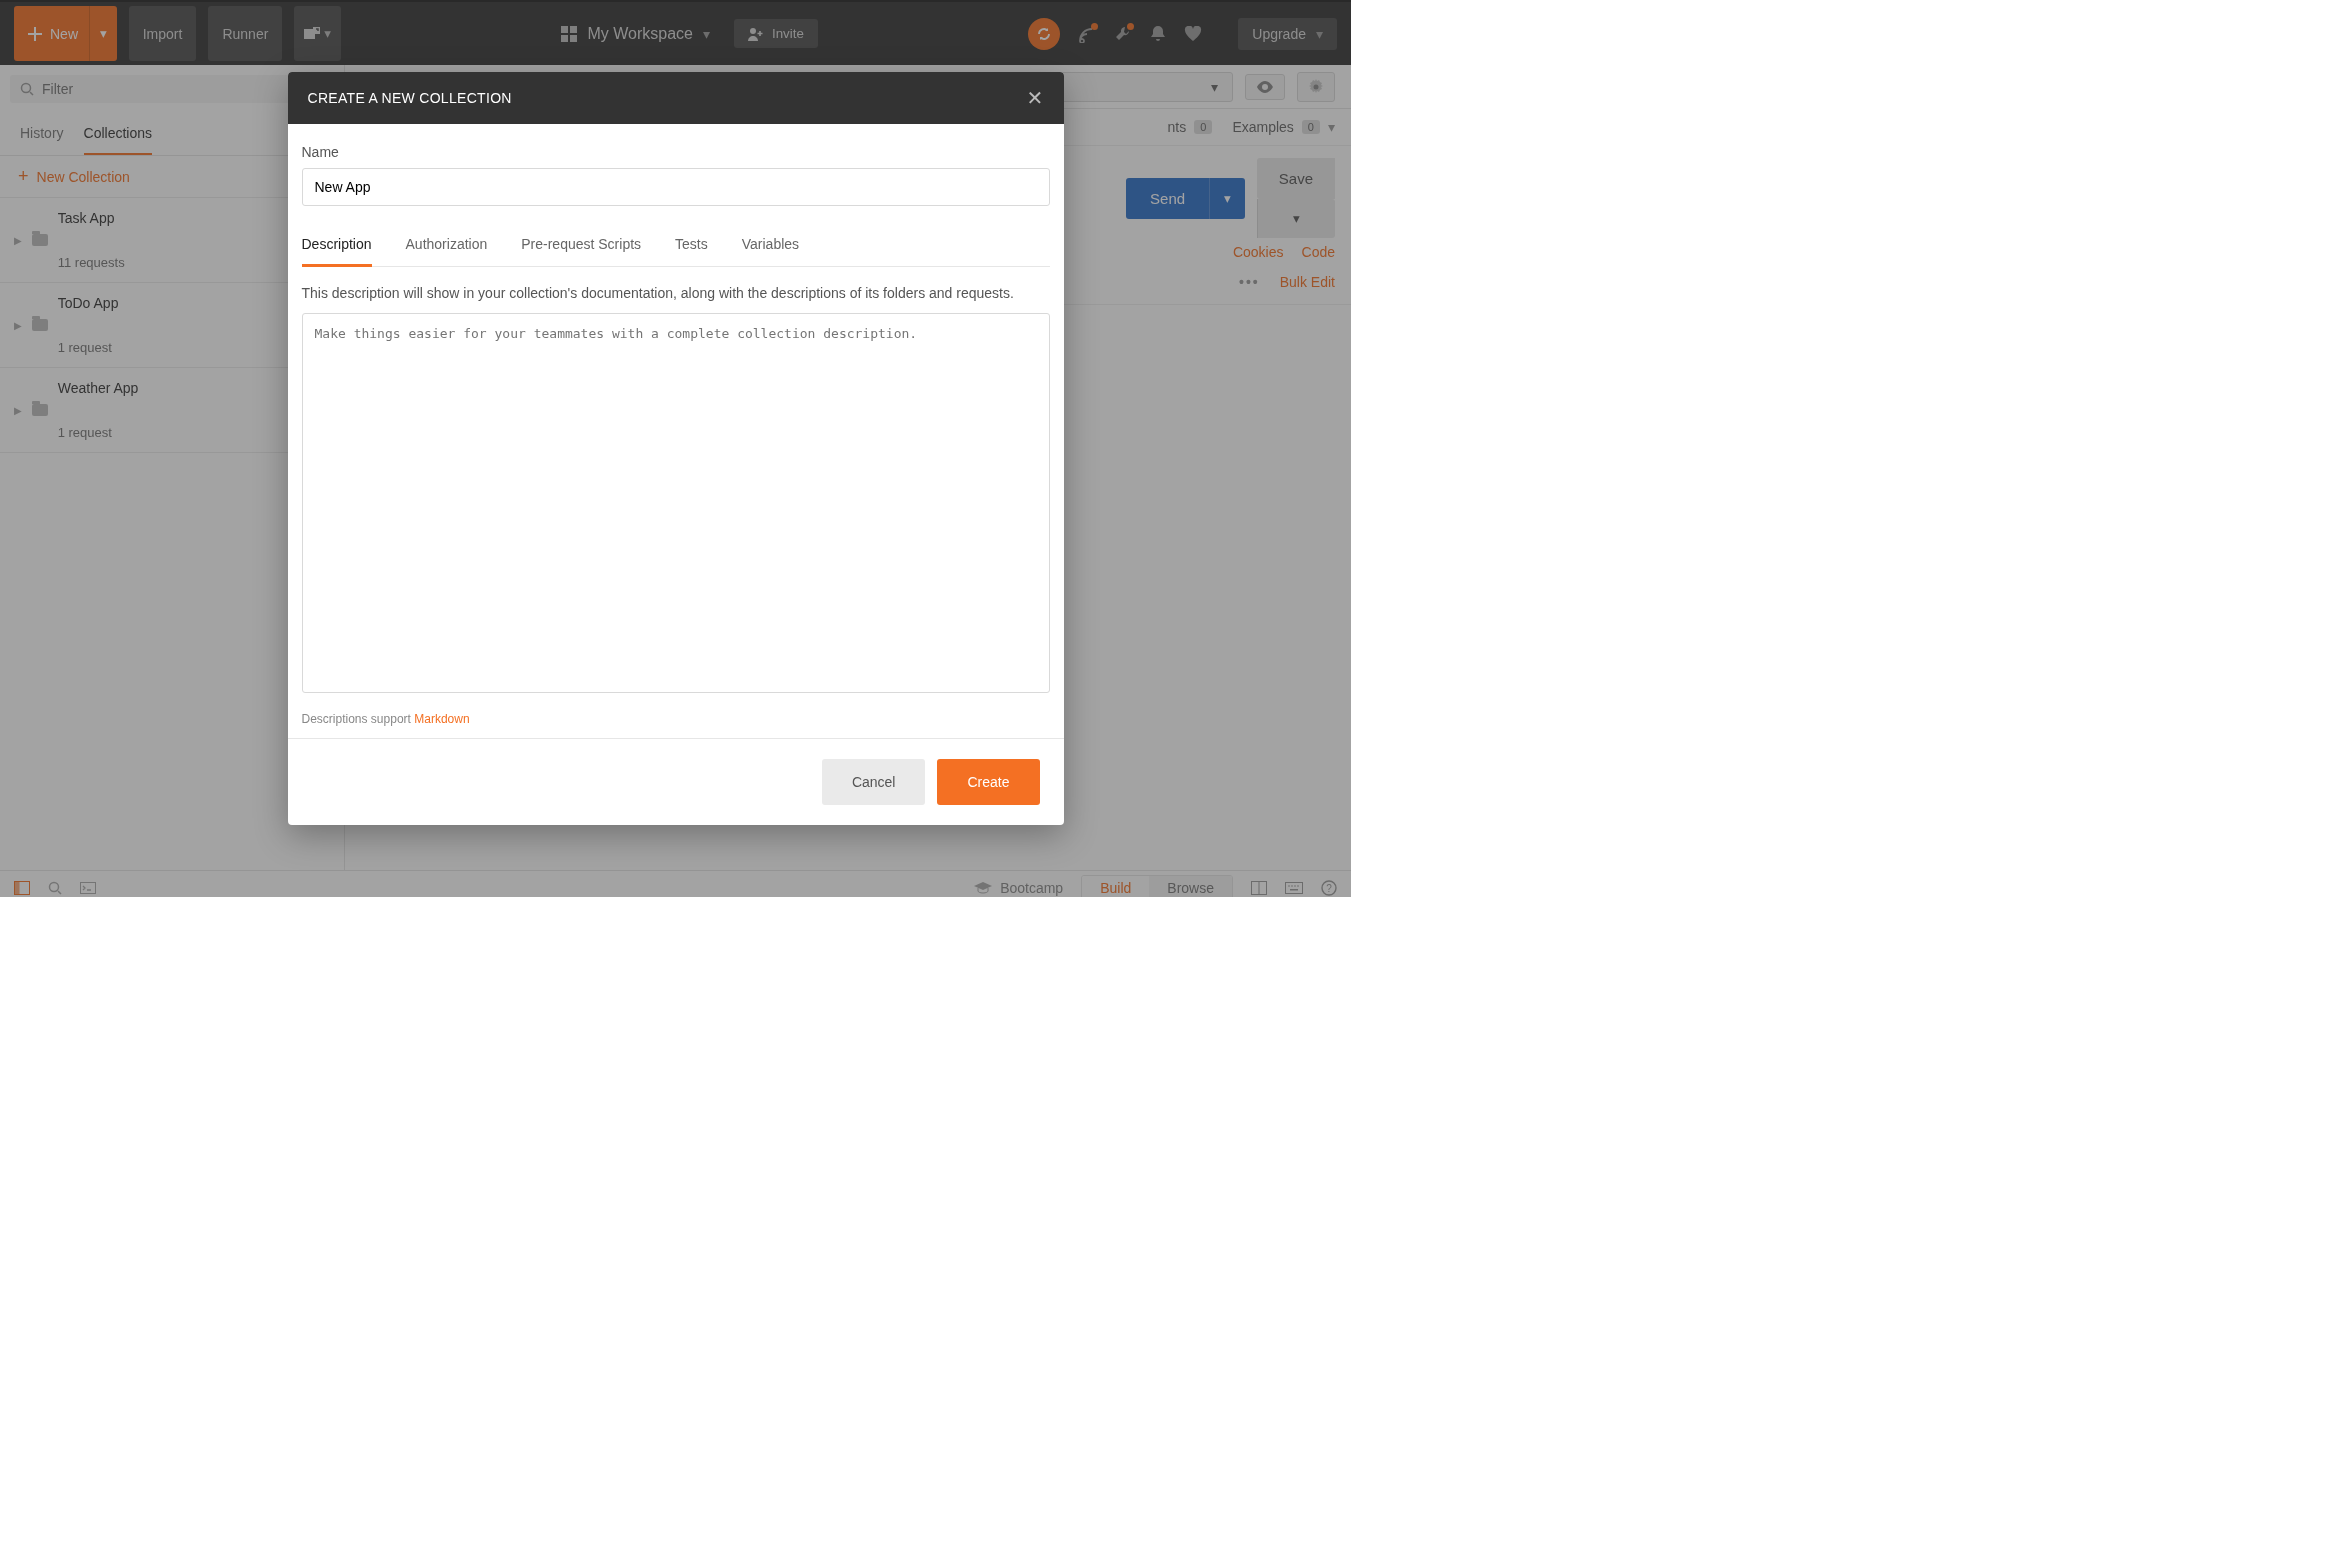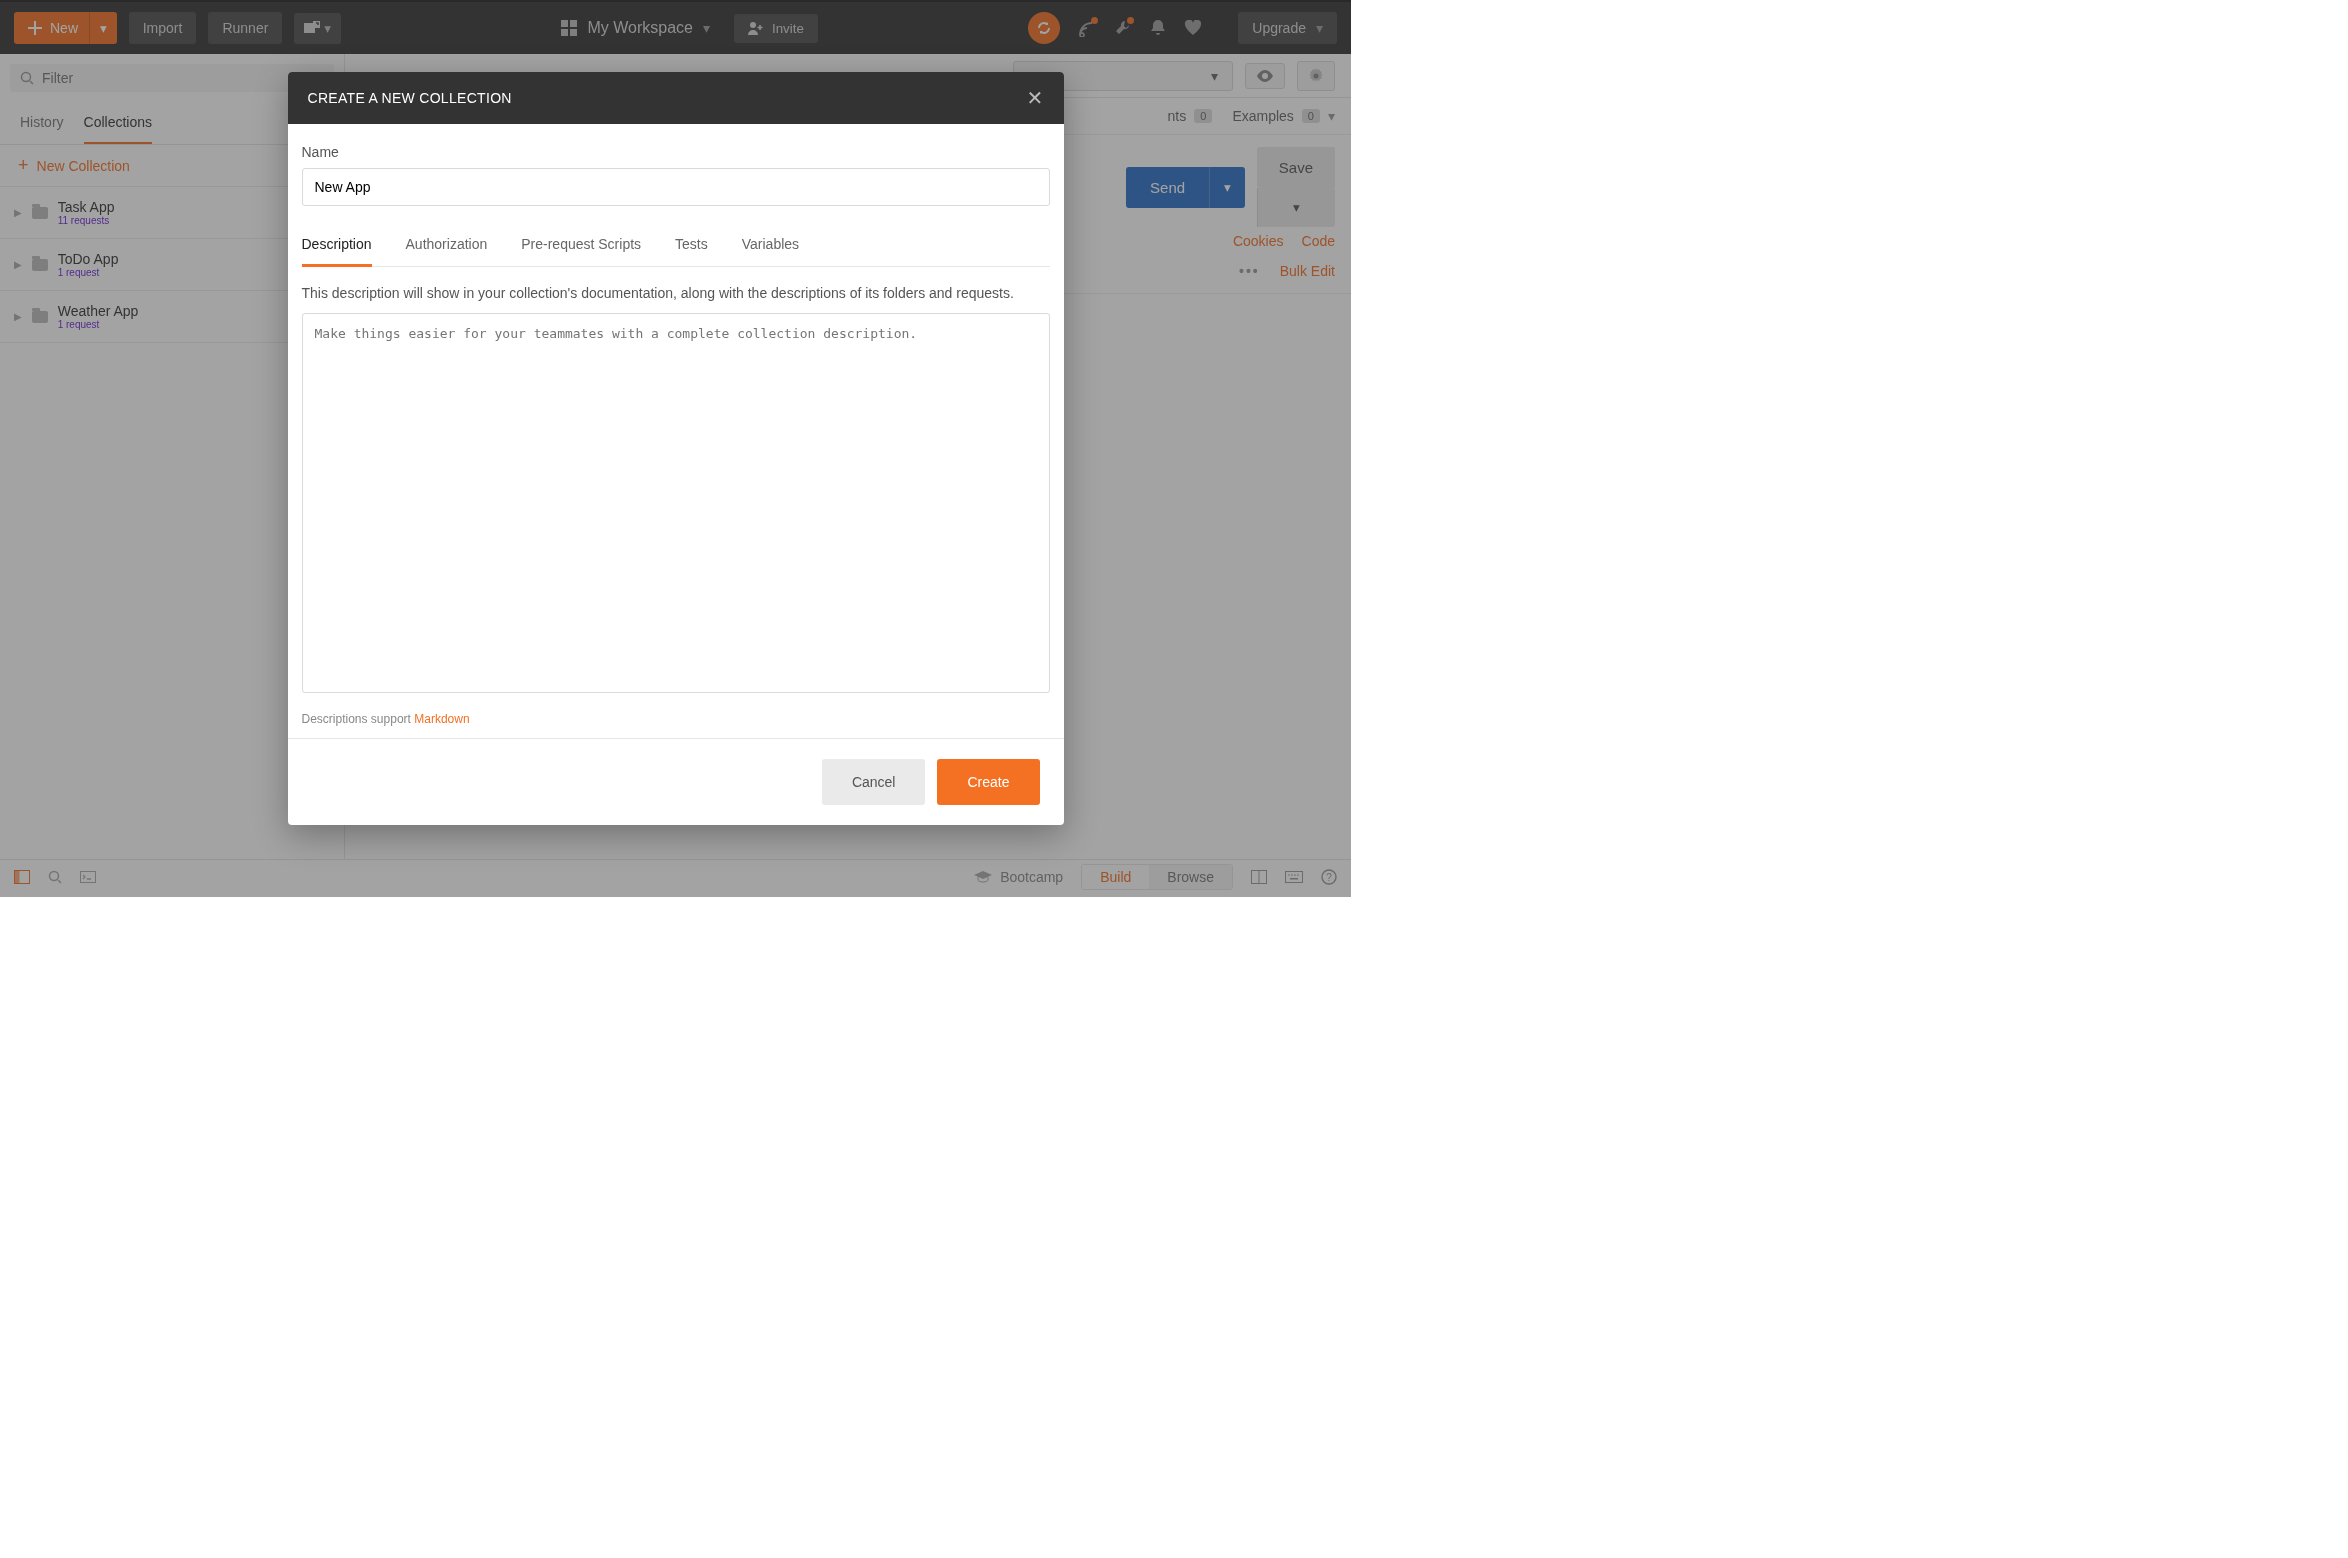--- a/index.html
+++ b/index.html
@@ -9,24 +9,23 @@
   background: #fff;
   color: #333;
   width: 1351px;
   height: 897px;
   overflow: hidden;
   position: relative;
 }
 
 
 .topbar {
-  height: 54px;
+  height: 65px;
   background: #333333;
   display: flex;
-  align-items: center;
   padding: 4px 14px;
   gap: 12px;
   border-top: 2px solid #222;
 }
 .btn-orange {
   background: #f47023;
   color: #fff;
   border: none;
   padding: 8px 14px;
   border-radius: 3px;
@@ -149,21 +148,21 @@
 .new-collection-link { color:#f47023; display:flex; align-items:center; gap:8px; cursor:pointer; }
 .collection-item {
   border-bottom:1px solid #ececec;
   padding: 12px 14px;
   display:flex; align-items:center; gap:10px;
 }
 .coll-caret { color:#aaa; font-size:10px; }
 .coll-folder { width:16px; height:12px; background:#bcbcbc; border-radius:2px; position:relative; }
 .coll-folder::before { content:""; position:absolute; top:-3px; left:0; width:8px; height:3px; background:#bcbcbc; border-radius:1px 1px 0 0; }
 .coll-text .title { font-size:14px; color:#333; }
-.coll-text .sub { font-size:10px; color:#6d28d9; }
+.coll-text .sub { font-size:13px; color:#737373;margin-top:29px; }
 
 
 .content-area { flex:1; background:#fff; position:relative; }
 .content-topline {
   display:flex; justify-content:flex-end; align-items:center;
   height: 44px; border-bottom:1px solid #e6e6e6;
   padding: 0 16px; gap:12px;
 }
 .dropdown-pill {
   border:1px solid #d9d9d9; border-radius:3px; padding:6px 14px;

